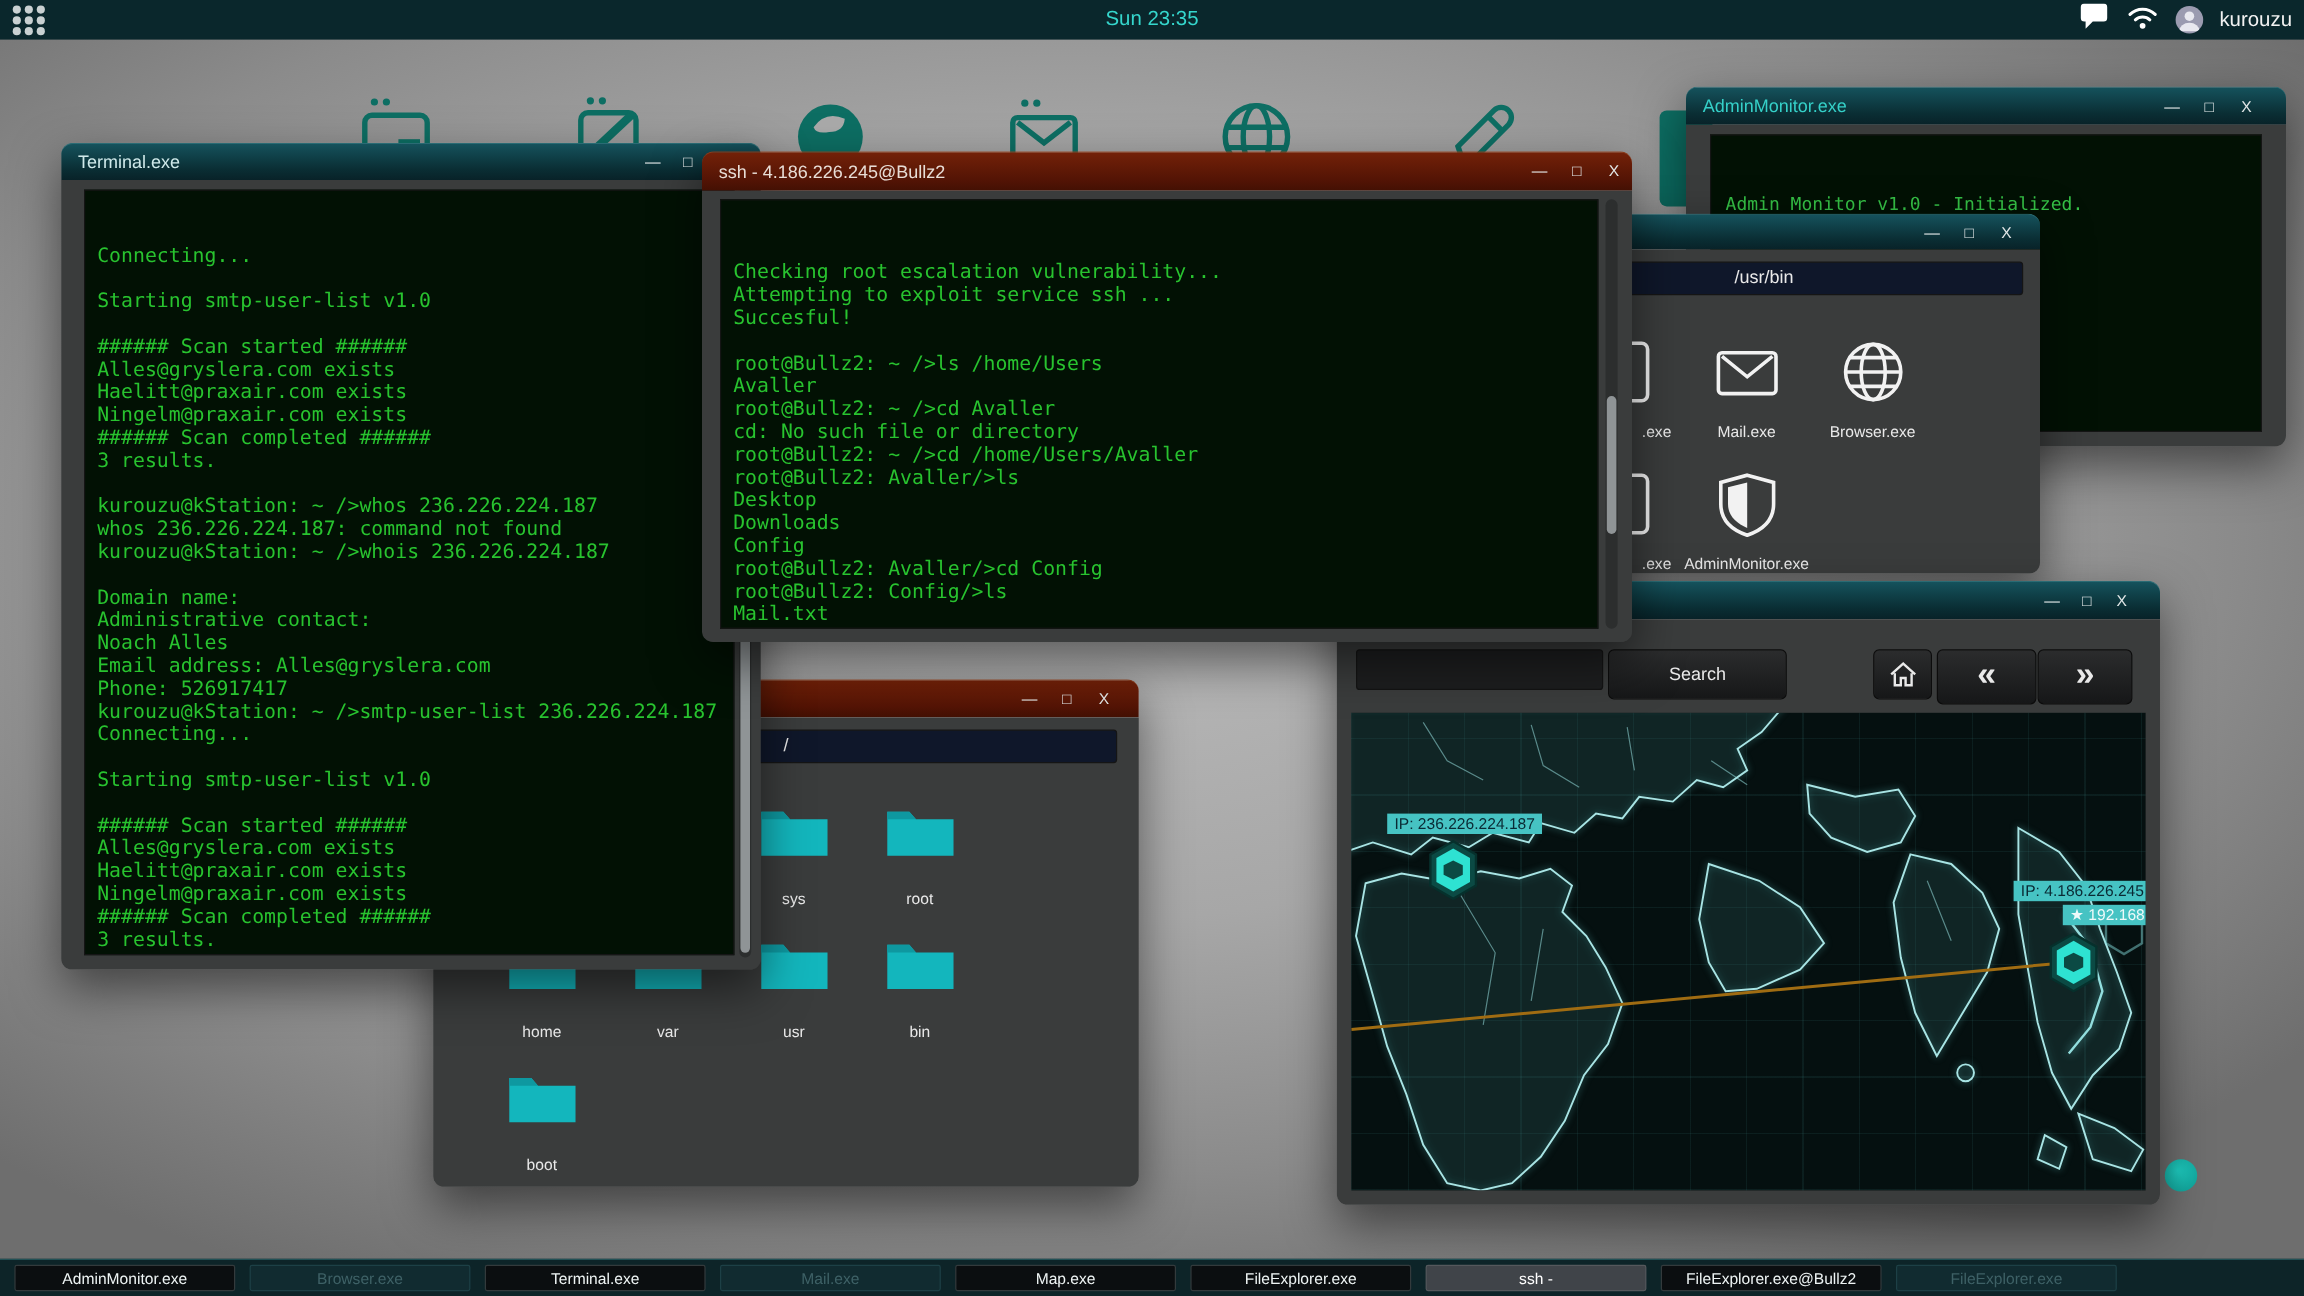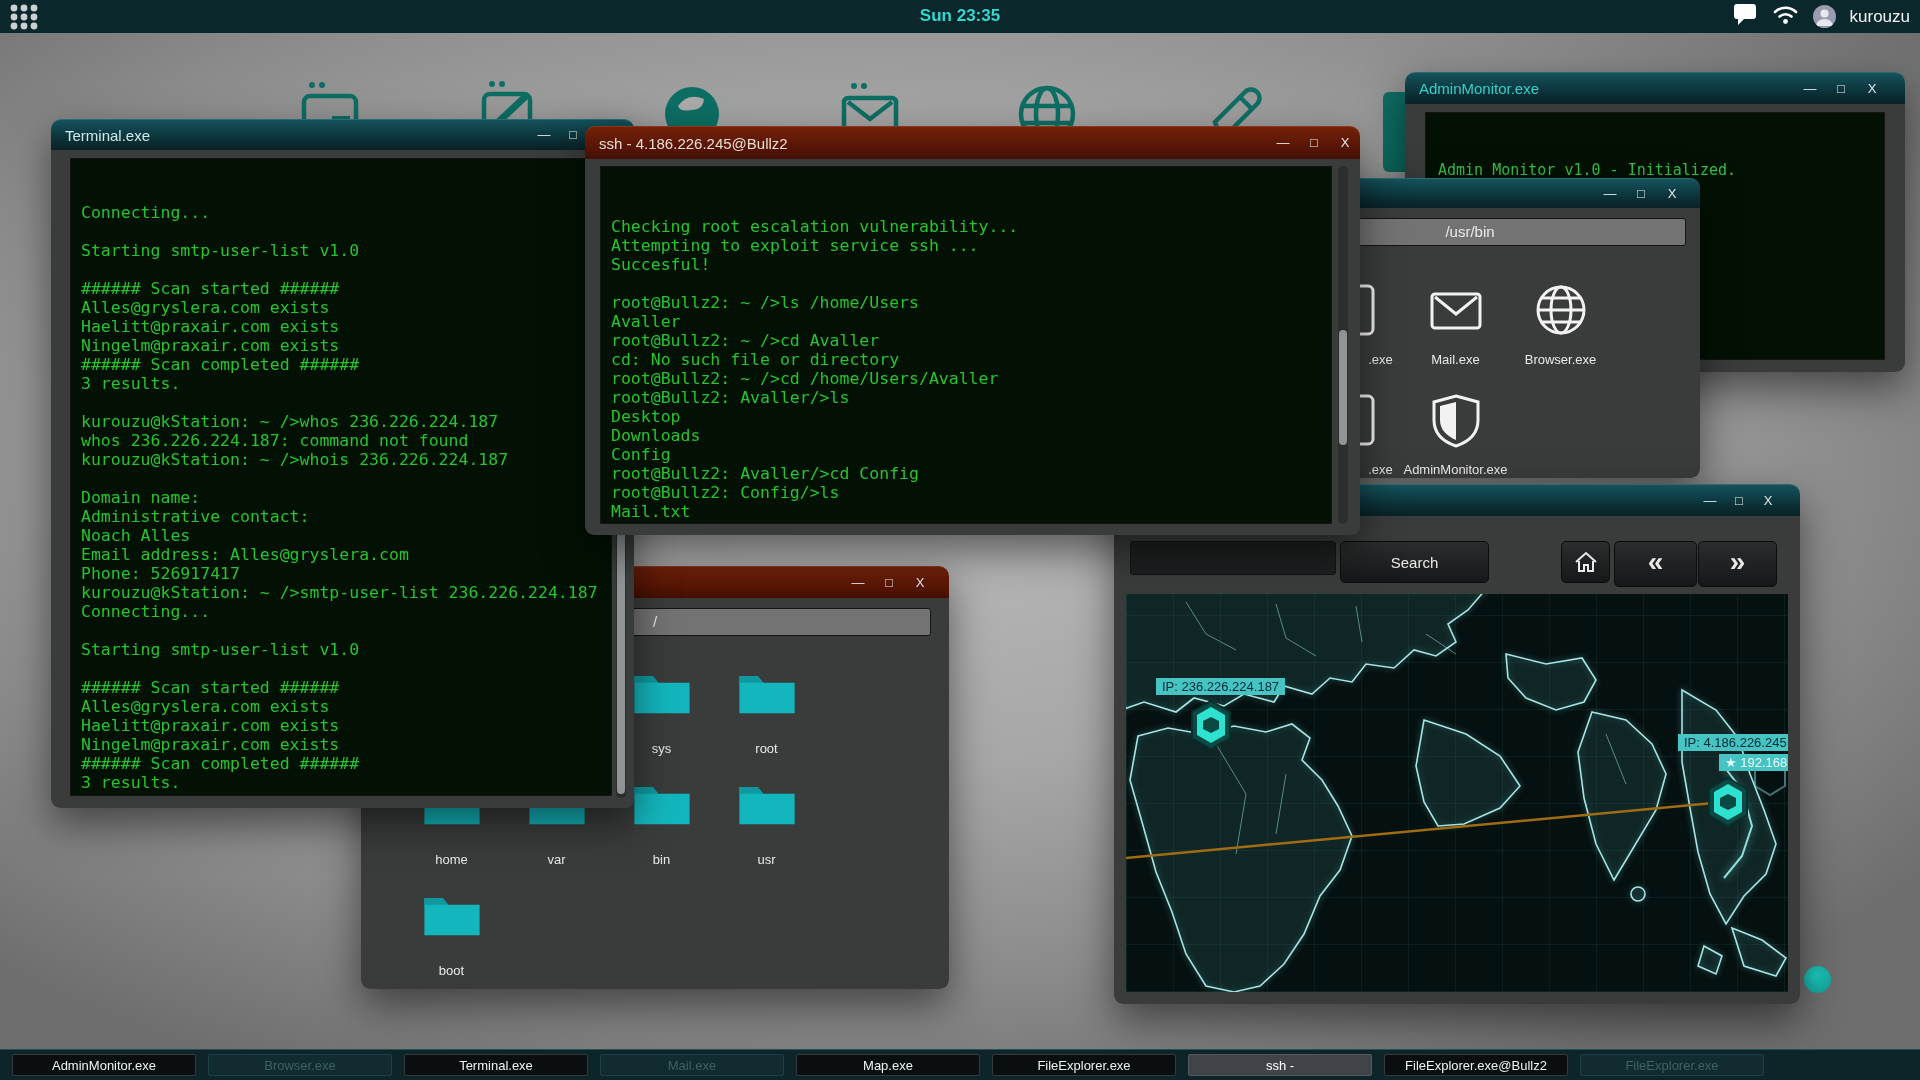--- a/index.html
+++ b/index.html
@@ -1,21 +1,21 @@
 <!DOCTYPE html>
 <html><head>
 <meta charset="utf-8">
 <style>
   html,body{margin:0;padding:0;background:#666;}
   #screen{position:relative;width:1920px;height:1080px;overflow:hidden;
     font-family:"Liberation Sans",sans-serif;
     background:radial-gradient(ellipse 1300px 700px at 46% 42%, #bcbcbc 0%, #a7a7a7 45%, #8b8b8b 75%, #6e6e6e 100%);}
   
   #topbar{position:absolute;left:0;top:0;width:1920px;height:33px;background:#0a272c;z-index:60;}
-  #clock{position:absolute;left:50%;top:6px;transform:translateX(-50%);color:#35d6cc;font-weight:bold;font-size:17px;}
+  #clock{position:absolute;left:50%;top:6px;transform:translateX(-50%);color:#35d6cc;font-weight:normal;font-size:17px;}
   #launcher{position:absolute;left:8px;top:3px;cursor:pointer;}
   #tr-cluster{position:absolute;right:10px;top:0;height:33px;display:flex;align-items:center;gap:14px;}
   #username{color:#f2f2f2;font-size:17px;}
   .avatar{width:23px;height:23px;border-radius:50%;background:#9b9bb0;overflow:hidden;}
   
   .win{position:absolute;box-shadow:0 16px 40px rgba(0,0,0,.5);border-radius:10px 10px 9px 9px;}
   .tbar{position:absolute;left:0;top:0;right:0;height:32px;border-radius:10px 10px 0 0;
     display:flex;align-items:center;padding-left:14px;box-sizing:border-box;}
   .tbar.teal{background:linear-gradient(#15525c,#0a2e34 70%,#082228);border-top:1px solid #2a6b74;}
   .tbar.maroon{background:linear-gradient(#732108,#541405 70%,#431003);border-top:1px solid #8a3a1a;}
@@ -26,21 +26,21 @@
   .tb{color:#e3e8e8;font-size:13px;width:14px;text-align:center;cursor:pointer;line-height:14px;}
   .wbody{position:absolute;left:0;top:32px;right:0;bottom:0;background:#3a3c3c;border-radius:0 0 9px 9px;}
   
   .screen{position:absolute;background:#021104;border:1px solid #151515;color:#28c32f;
     font-family:"DejaVu Sans Mono",monospace;font-size:16.5px;line-height:19px;white-space:pre;
     overflow:hidden;padding:6px 0 0 10px;box-sizing:border-box;}
   .tline{height:19px;}
   .sbar{position:absolute;width:10px;background:#2c2e2e;border-radius:5px;}
   .sthumb{position:absolute;left:1px;width:8px;background:#8f9496;border-radius:4px;}
   
-  .addr{position:absolute;background:#737373;border:1px solid #151515;border-radius:3px;
+  .addr{position:absolute;background:#0f172a;border:1px solid #151515;border-radius:3px;
     color:#eaeaea;font-size:15px;text-align:center;line-height:26px;}
   .fgrid{position:absolute;display:flex;flex-wrap:wrap;}
   .fcell{width:105px;display:flex;flex-direction:column;align-items:center;cursor:pointer;}
   .fcell.exe{height:110px;}
   .fcell.fold{height:111px;}
   .flabel{font-size:13px;color:#e9e9e9;white-space:nowrap;}
   .flabel.off{transform:translateX(30px);text-align:right;}
   .exe .ficon{margin-bottom:14px;}
   .fold .ficon{margin-top:3px;margin-bottom:26px;}
   
@@ -176,28 +176,28 @@
               <path d="M2 8 h20 l6 7 h34 v33 h-60 z" fill="#13b6bd" stroke="none"></path>
               <path d="M2 8 h20 l6 7 h-26 z" fill="#0e98a0" stroke="none"></path>
             </svg>
           <div class="flabel">var</div>
         </div>
         <div class="fcell fold">
           <svg class="ficon" width="60" height="46" viewBox="0 0 64 50">
               <path d="M2 8 h20 l6 7 h34 v33 h-60 z" fill="#13b6bd" stroke="none"></path>
               <path d="M2 8 h20 l6 7 h-26 z" fill="#0e98a0" stroke="none"></path>
             </svg>
+          <div class="flabel">usr</div>
+        </div>
+        <div class="fcell fold">
+          <svg class="ficon" width="60" height="46" viewBox="0 0 64 50">
+              <path d="M2 8 h20 l6 7 h34 v33 h-60 z" fill="#13b6bd" stroke="none"></path>
+              <path d="M2 8 h20 l6 7 h-26 z" fill="#0e98a0" stroke="none"></path>
+            </svg>
           <div class="flabel">bin</div>
-        </div>
-        <div class="fcell fold">
-          <svg class="ficon" width="60" height="46" viewBox="0 0 64 50">
-              <path d="M2 8 h20 l6 7 h34 v33 h-60 z" fill="#13b6bd" stroke="none"></path>
-              <path d="M2 8 h20 l6 7 h-26 z" fill="#0e98a0" stroke="none"></path>
-            </svg>
-          <div class="flabel">usr</div>
         </div>
         <div class="fcell fold">
           <svg class="ficon" width="60" height="46" viewBox="0 0 64 50">
               <path d="M2 8 h20 l6 7 h34 v33 h-60 z" fill="#13b6bd" stroke="none"></path>
               <path d="M2 8 h20 l6 7 h-26 z" fill="#0e98a0" stroke="none"></path>
             </svg>
           <div class="flabel">boot</div>
         </div>
       </div>
     </div>

